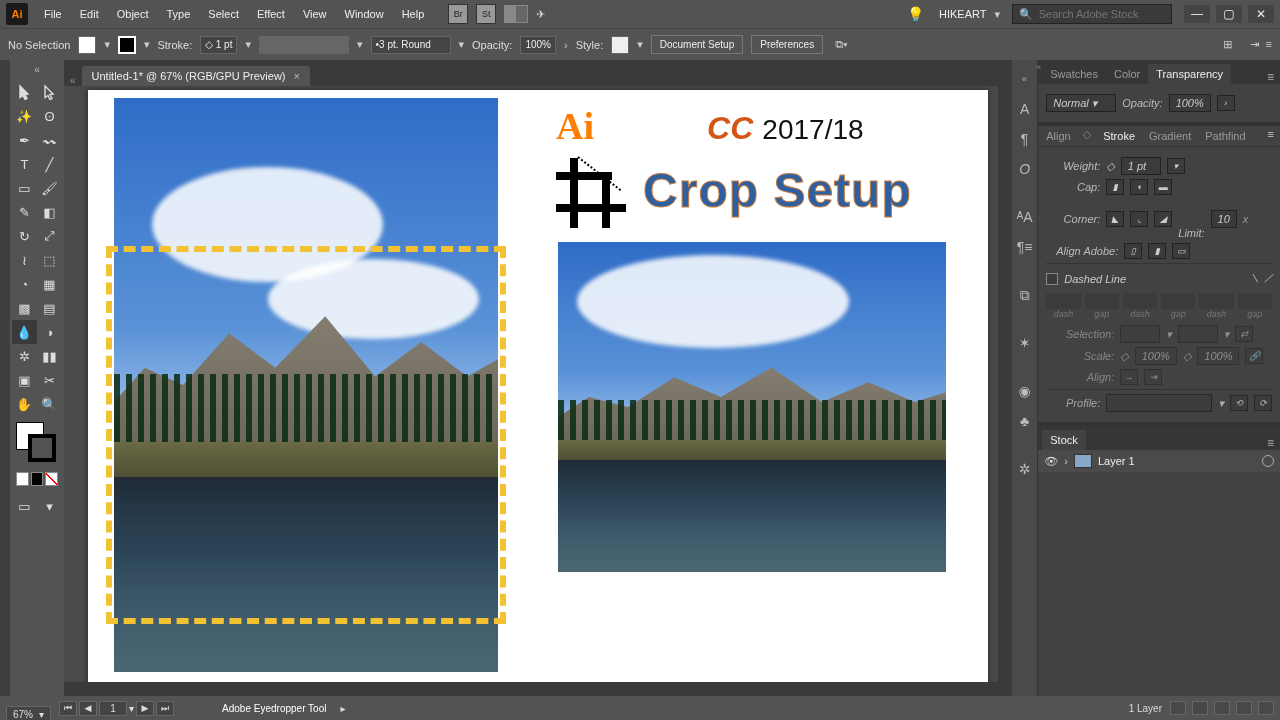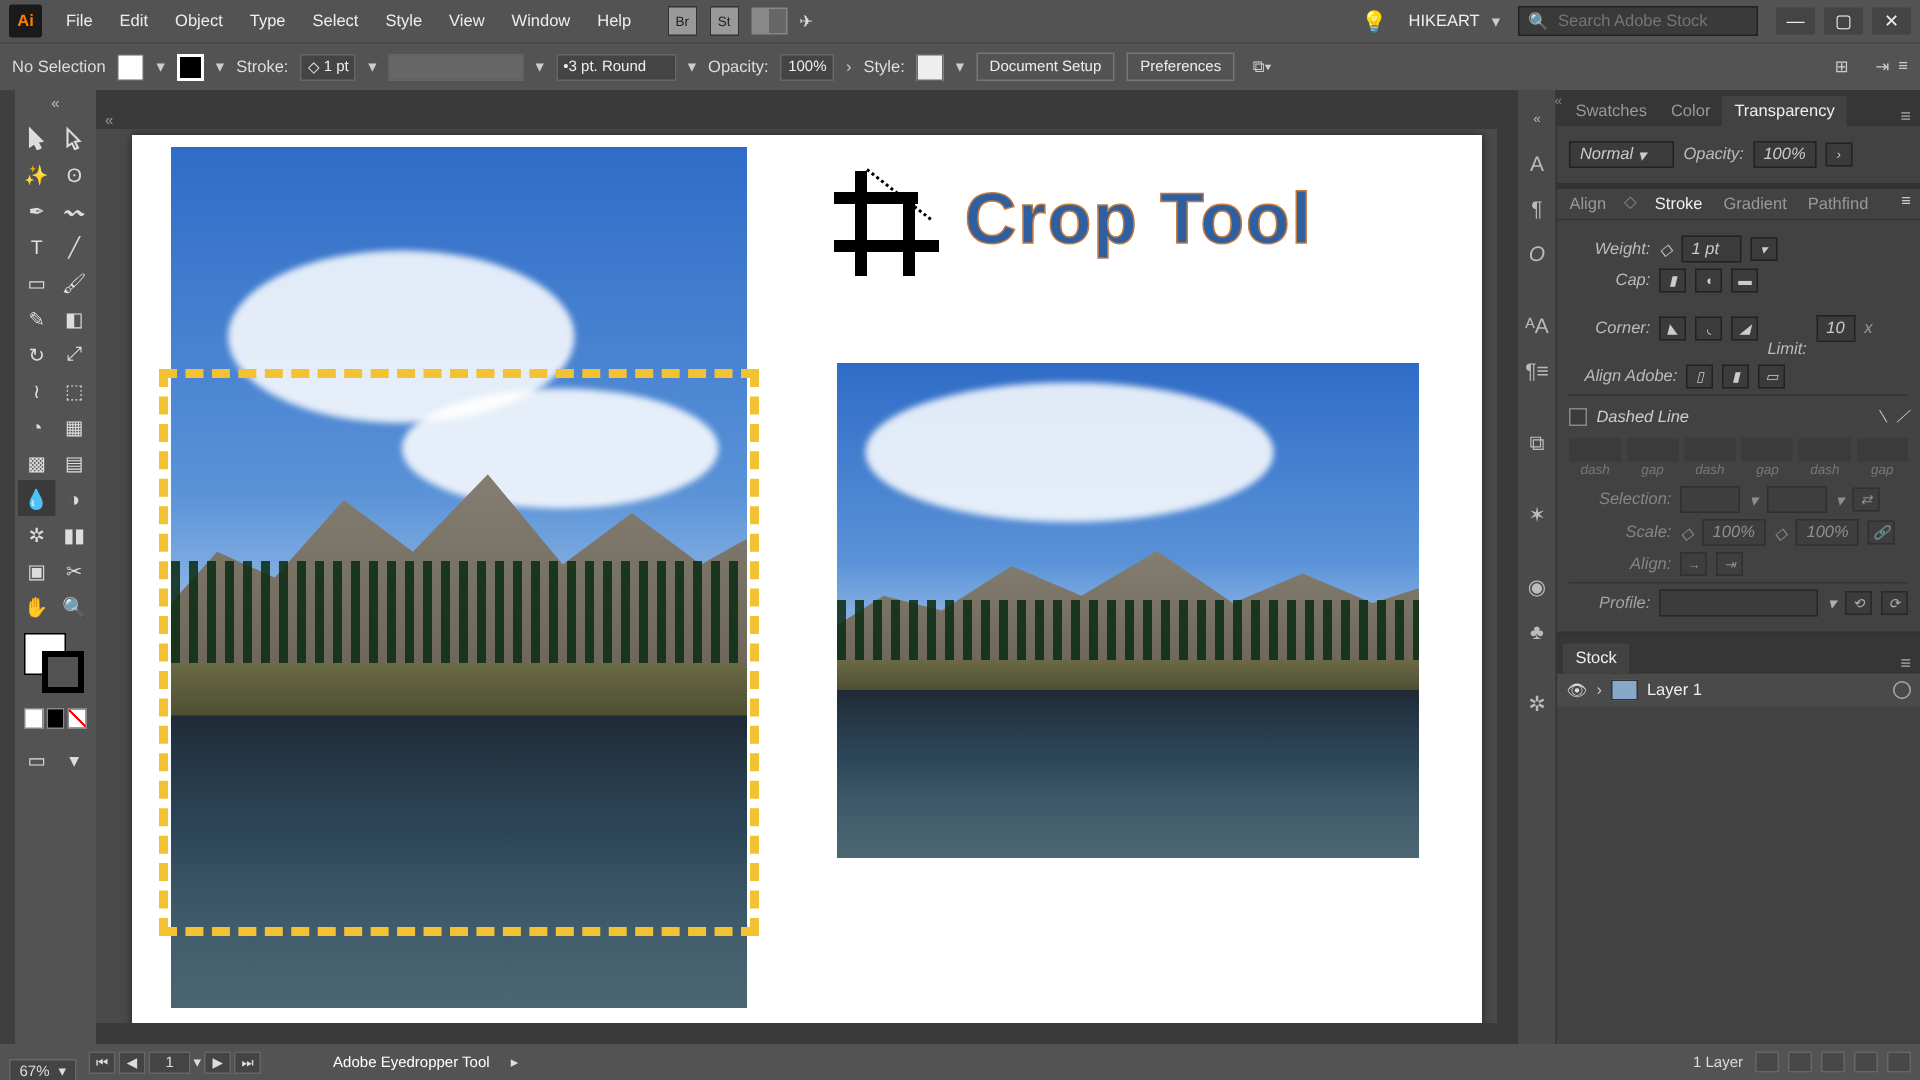--- a/index.html
+++ b/index.html
@@ -141,21 +141,21 @@
 <body>
 
 <div class="appbar">
   <div class="ai-logo">Ai</div>
   <div class="menu">
     <div class="menu-item">File</div>
     <div class="menu-item">Edit</div>
     <div class="menu-item">Object</div>
     <div class="menu-item">Type</div>
     <div class="menu-item">Select</div>
-    <div class="menu-item">Style</div>
+    <div class="menu-item">Effect</div>
     <div class="menu-item">View</div>
     <div class="menu-item">Window</div>
     <div class="menu-item">Help</div>
   </div>
   <div class="appbar-mid">
     <div class="appbar-icon">Br</div>
     <div class="appbar-icon">St</div>
     <div class="appbar-box" style="background:linear-gradient(90deg,#888 50%,#666 50%);"></div>
     <div style="color:#ddd;">✈</div>
   </div>
@@ -284,20 +284,24 @@
     </div>
     <div class="tool-row" style="margin-top:6px;">
       <div class="tool-btn">▭</div>
       <div class="tool-btn">▾</div>
     </div>
   </div>
 
   <div class="docarea">
     <div class="tabbar">
       <span class="tabbar-chevron">«</span>
+      <div class="doctab">
+        <span>Untitled-1* @ 67% (RGB/GPU Preview)</span>
+        <span class="x">×</span>
+      </div>
     </div>
     <div class="canvas-wrap">
       <div class="artboard">
 
         <div class="photo left-photo">
           <div class="sky"></div>
           <div class="cloud" style="left:10%;top:12%;width:60%;height:20%"></div>
           <div class="cloud" style="left:40%;top:28%;width:55%;height:14%"></div>
           <div class="mtn"></div>
             <div class="trees"></div>
@@ -311,23 +315,28 @@
           <div class="sky"></div>
           <div class="cloud" style="left:5%;top:4%;width:70%;height:28%"></div>
           <div class="mtn"></div>
             <div class="trees"></div>
             <div class="shore"></div>
             <div class="water"></div>
             <div class="refl"></div>
         </div>
 
         <div class="title-block">
+          <div>
+            <span class="title-ai">Ai</span>
+            <span class="title-cc">CC</span>
+            <span class="title-year">2017/18</span>
+          </div>
           <div style="margin-top:4px;">
             <span class="crop-icon"><span class="hbar"></span><span class="vbar"></span><span class="diag"></span></span>
-            <span class="title-crop-tool">Crop Tool</span>
+            <span class="title-crop-tool">Crop Setup</span>
           </div>
         </div>
       </div>
     </div>
     <div class="scroll-v"></div>
     <div class="scroll-h"></div>
   </div>
 
   <div class="right-col">
     <div class="collapsed-strip">

